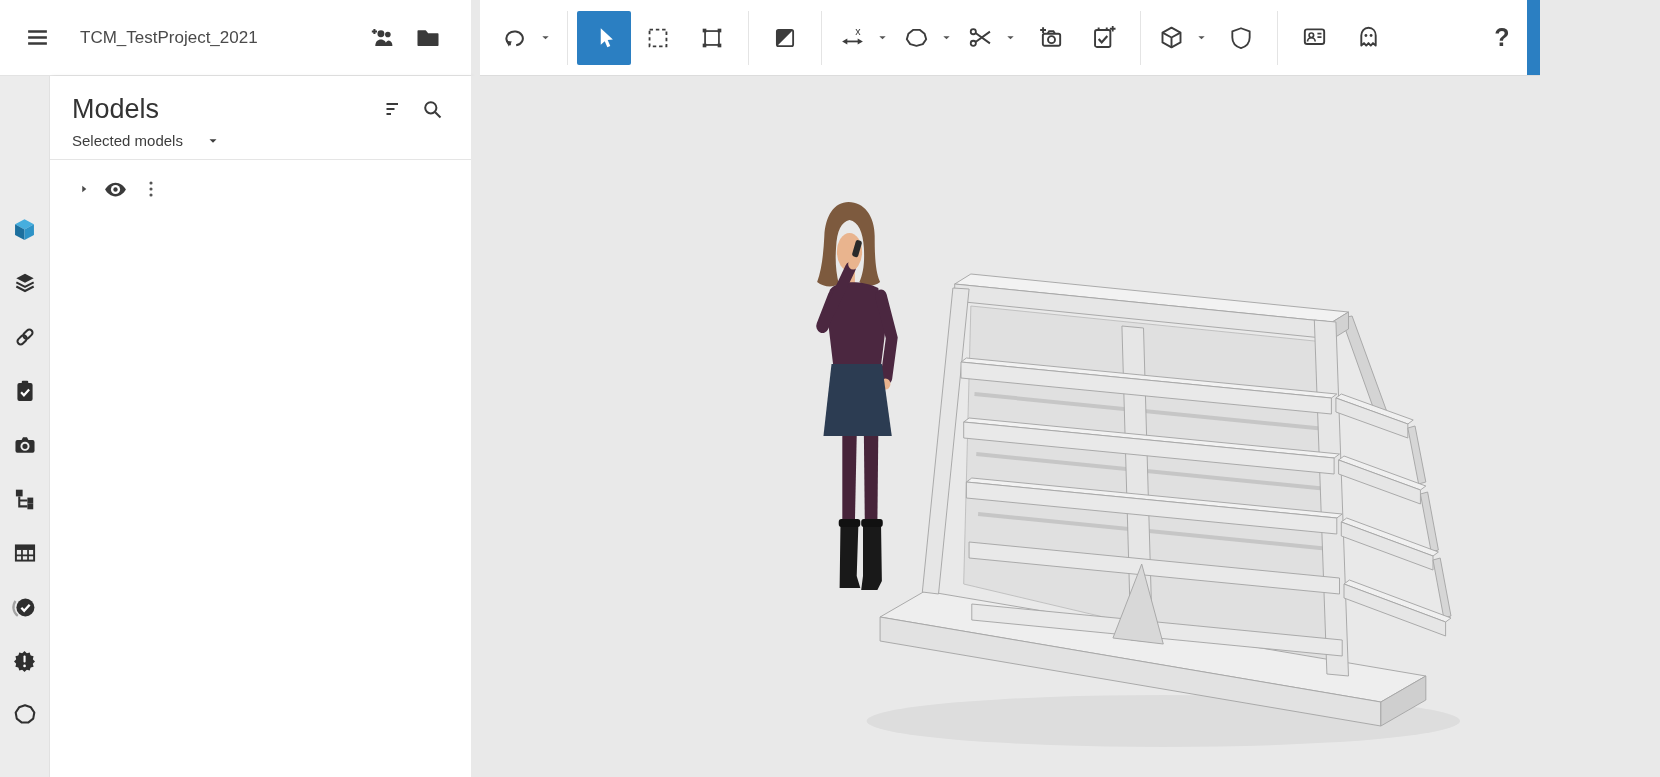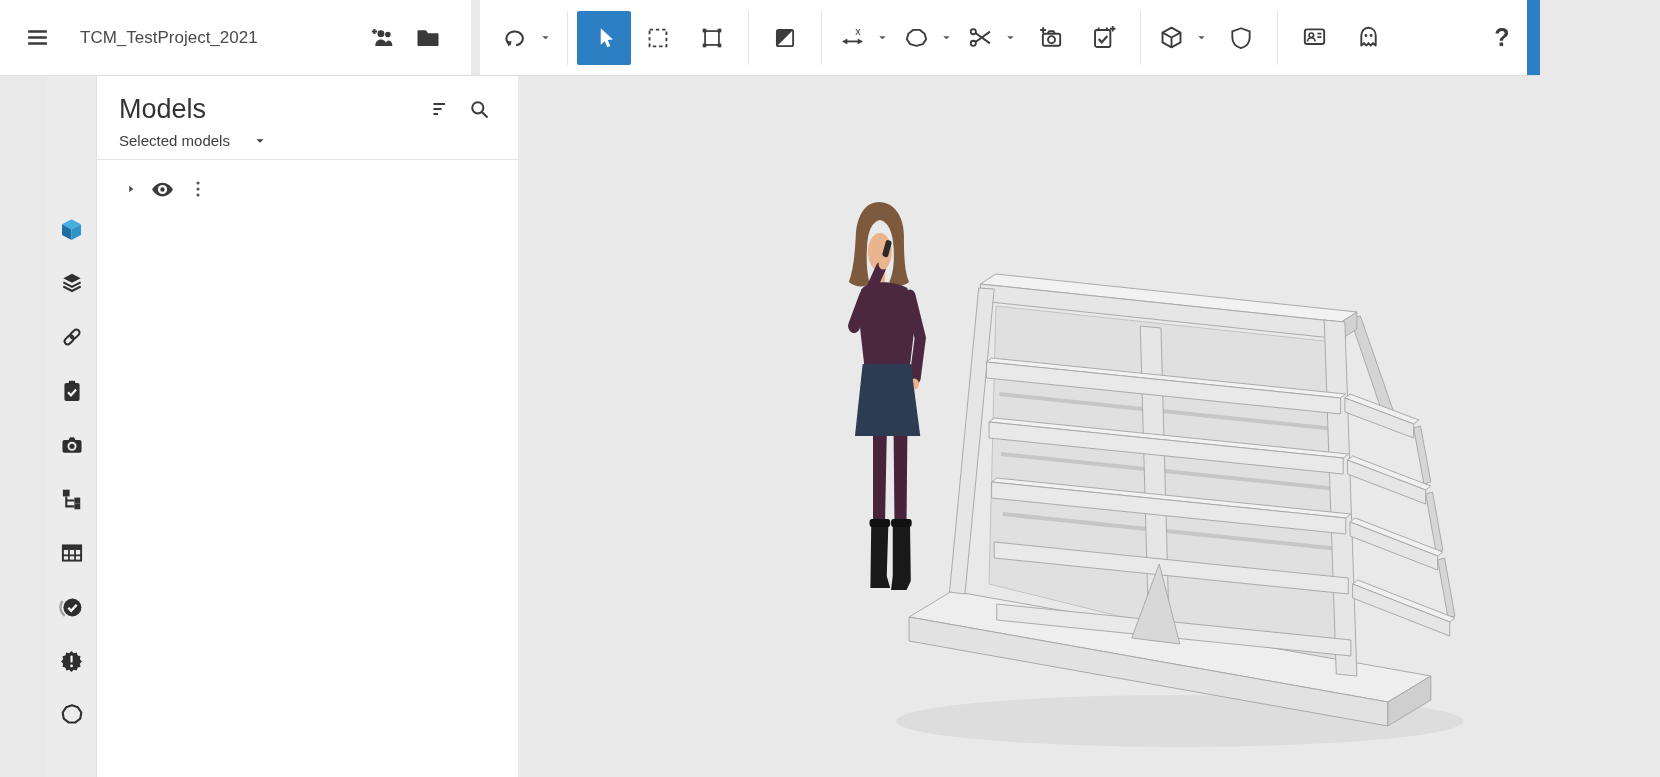--- a/index.html
+++ b/index.html
@@ -37,21 +37,21 @@
     width:18px; height:54px; border:none; background:transparent; color:#555;
     display:flex; align-items:center; justify-content:center; cursor:pointer; flex:none;
     margin-right:4px;
   }
   .tb-divider { width:1px; height:54px; background:#e4e4e4; margin:0 9px; flex:none; }
   .tb-spacer { flex:1; }
   .help-btn { font-size:25px; font-weight:bold; color:#3c3c3c; width:50px; }
   .edge-accent { width:13px; height:76px; background:#2b7fc2; flex:none; margin-top:-1px; }
 
   
-  .main { flex:1; display:flex; min-height:0;padding-left:47px; }
+  .main { flex:1; display:flex; min-height:0; }
   .iconbar {
     width:50px; background:#ececec; flex:none; display:flex; flex-direction:column;
     align-items:center; padding-top:136px; gap:20px; border-right:1px solid #e2e2e2;
   }
   .side-btn {
     width:36px; height:34px; border:none; background:transparent; color:#2f2f2f;
     display:flex; align-items:center; justify-content:center; cursor:pointer; flex:none;
   }
 
   .panel { width:421px; background:#fff; flex:none; display:flex; flex-direction:column;

